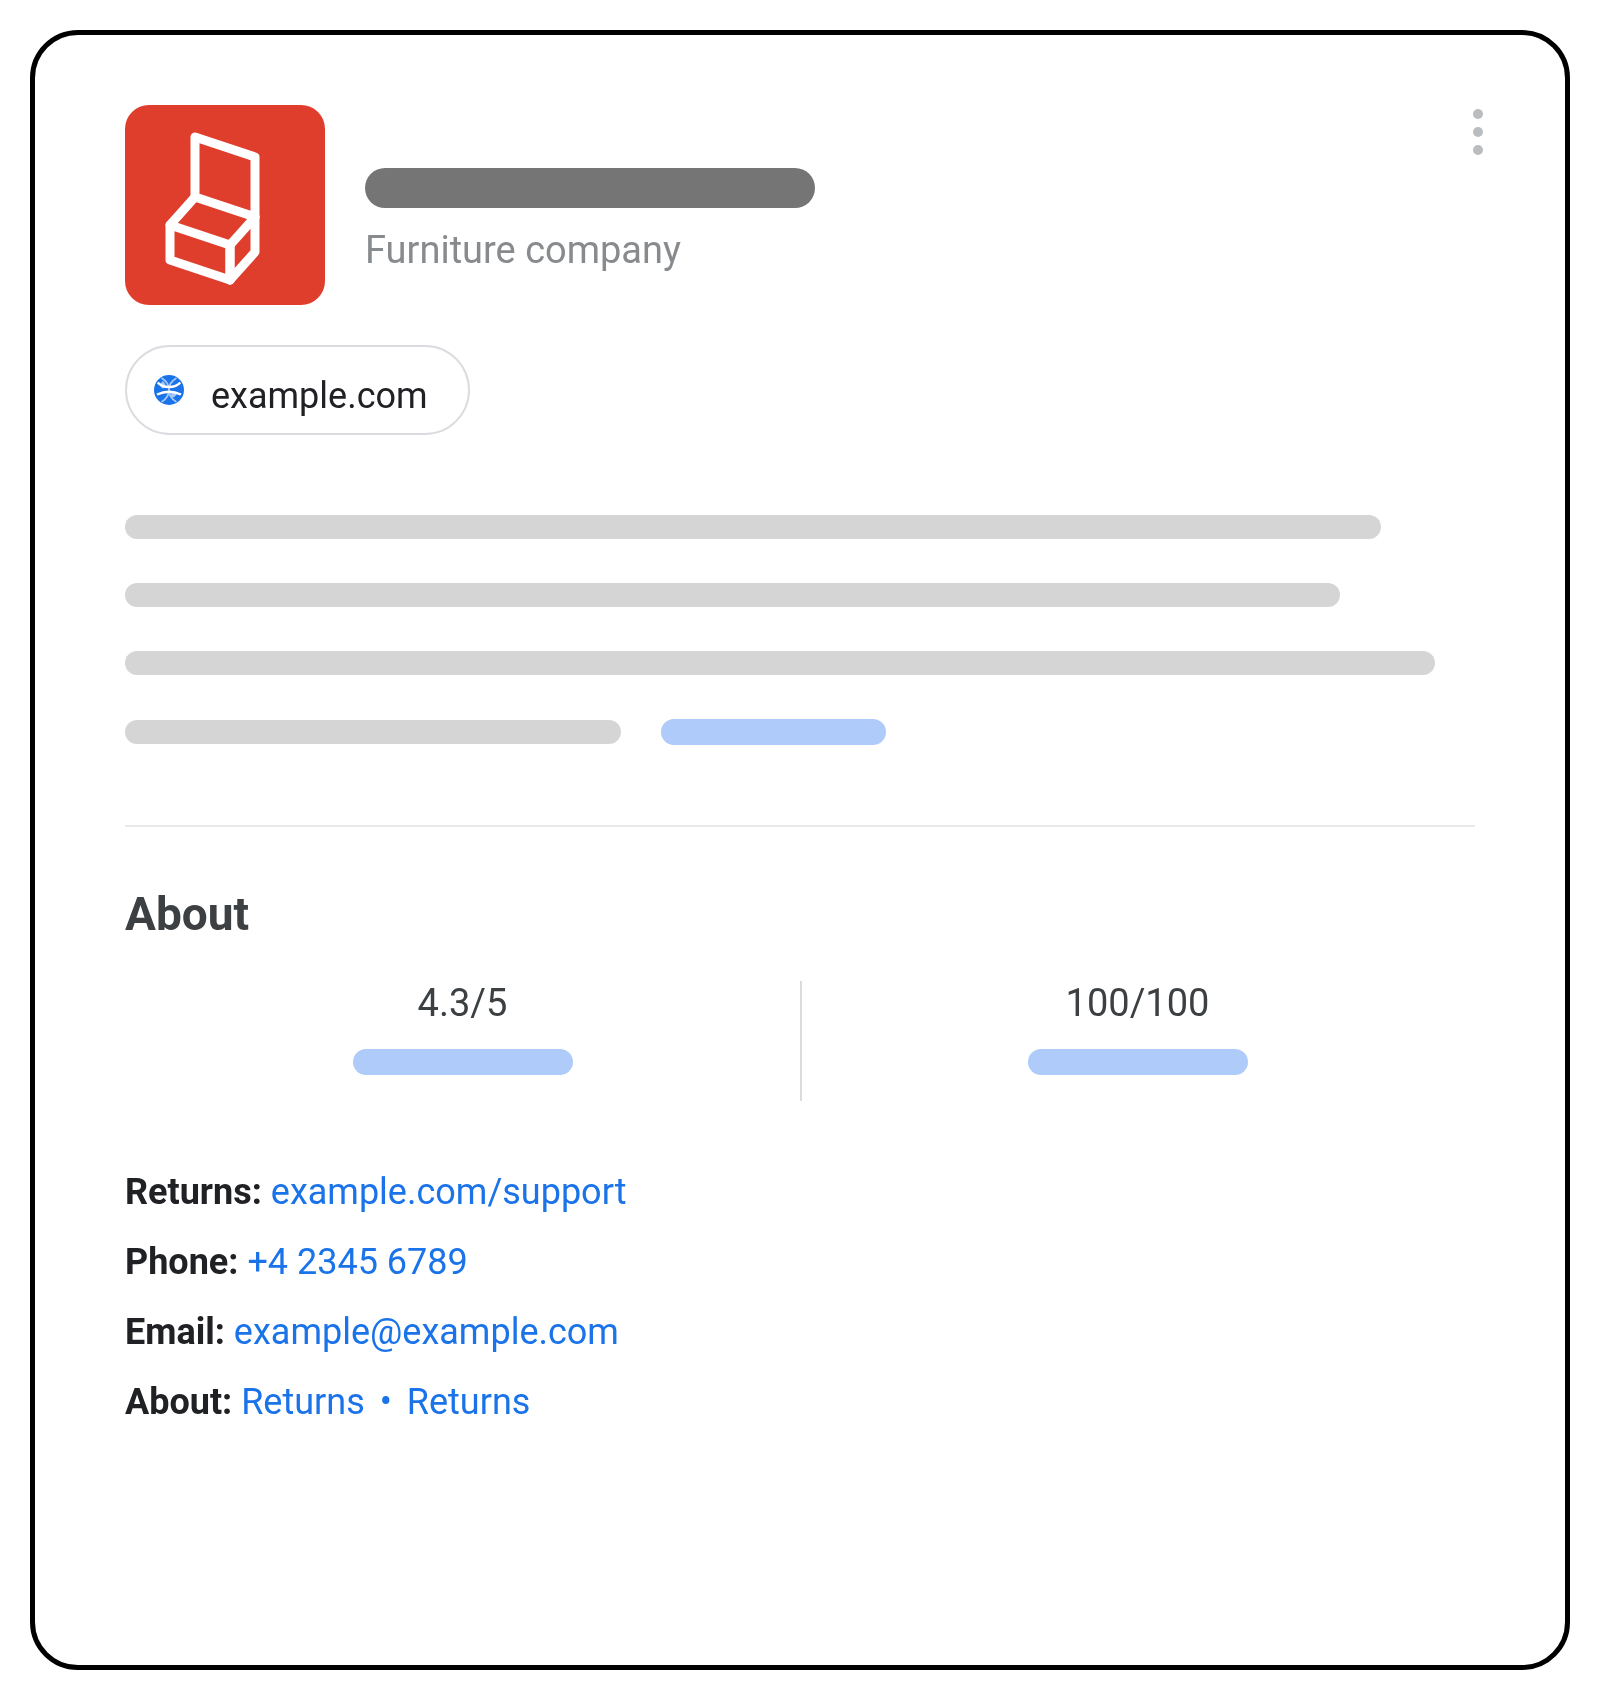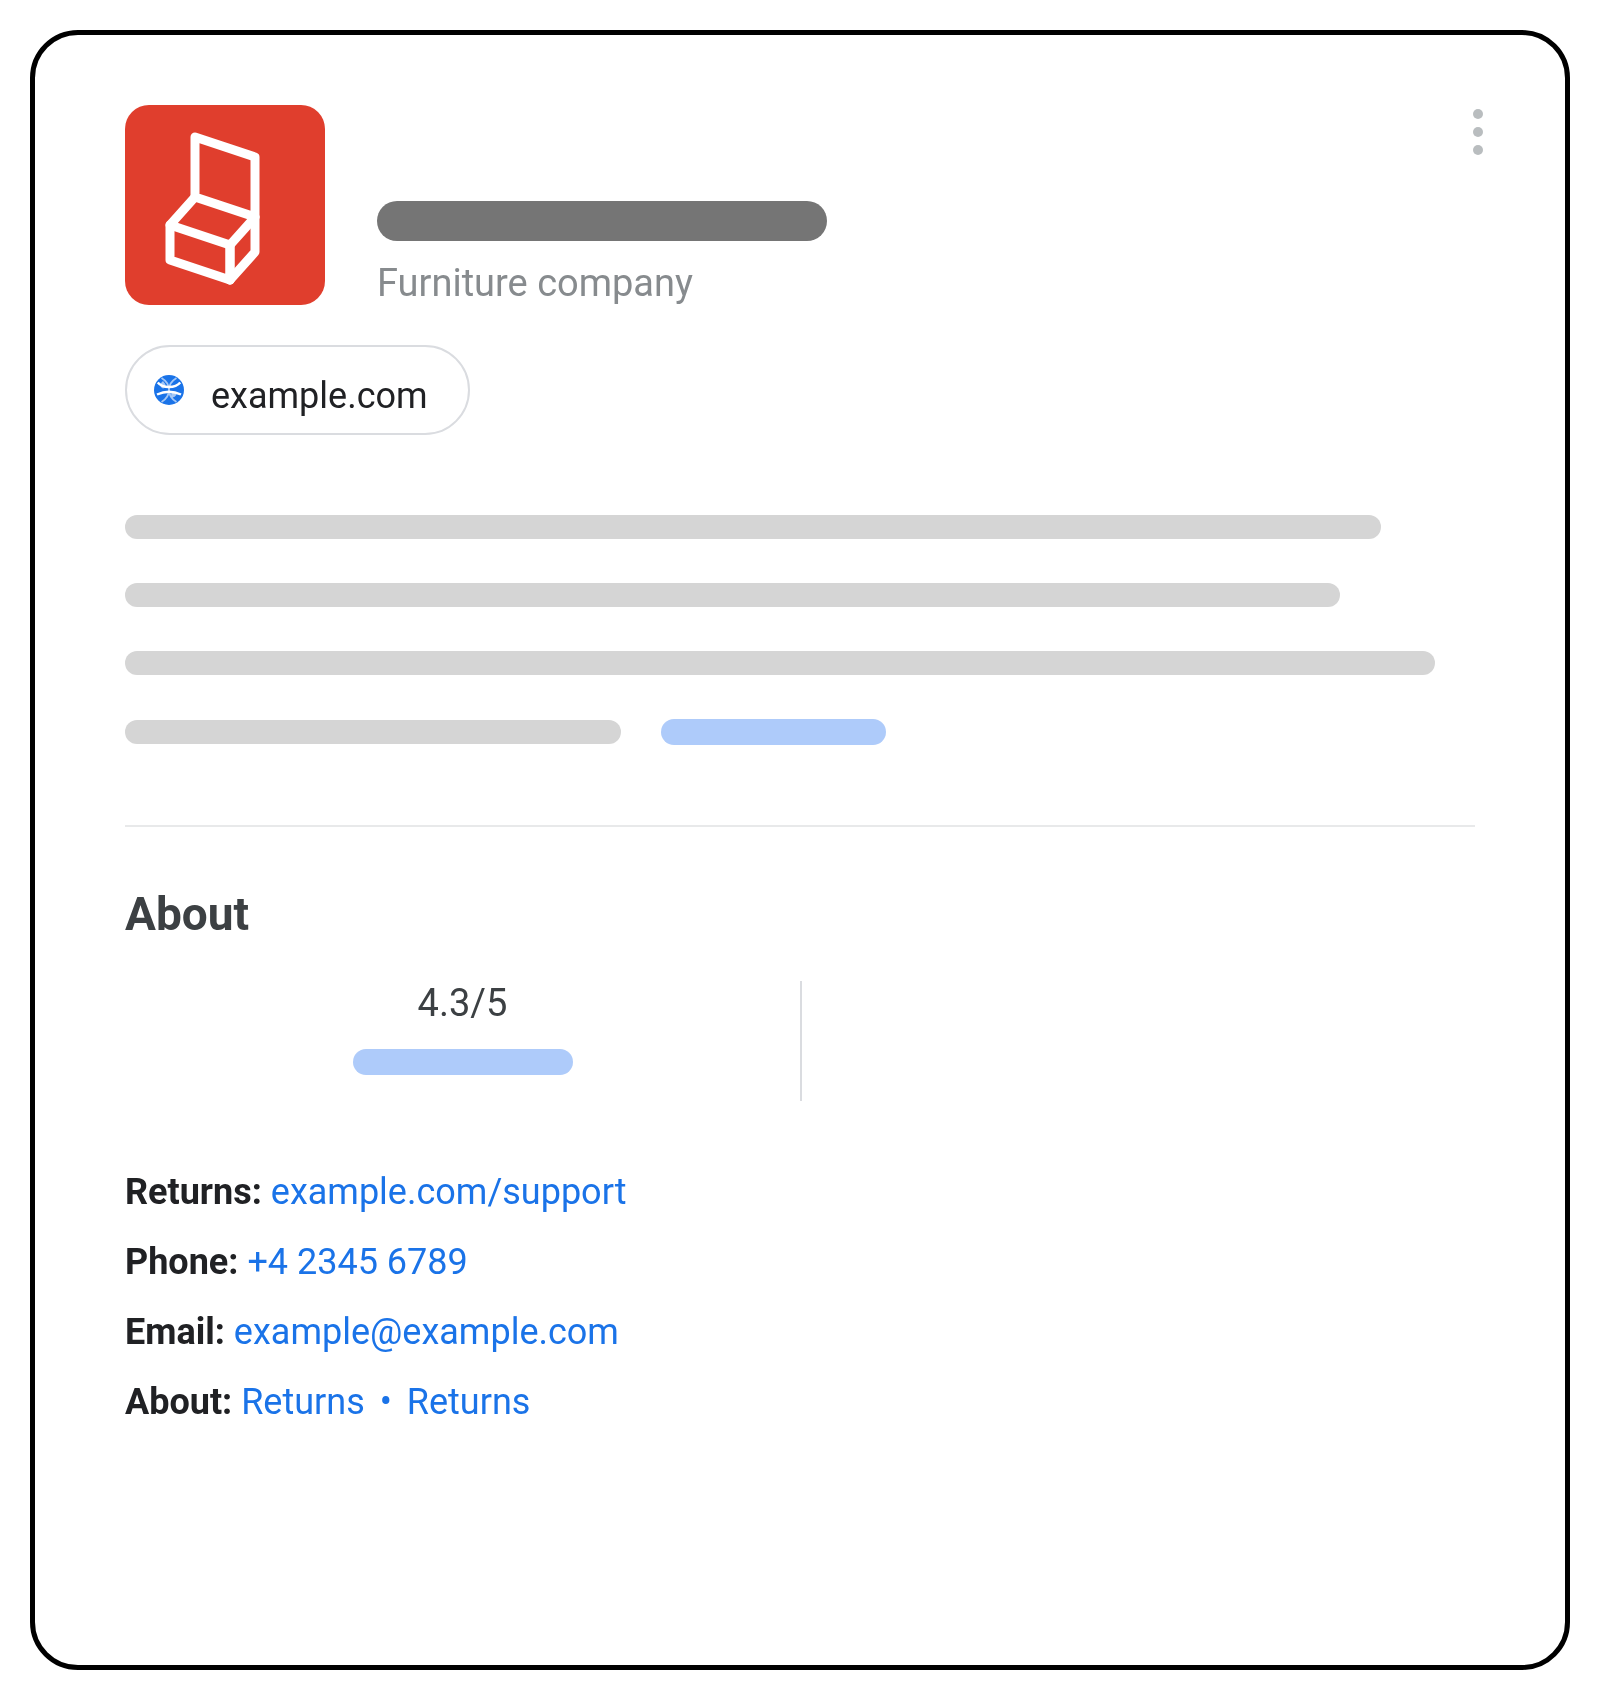--- a/index.html
+++ b/index.html
@@ -18,22 +18,22 @@
       width: 100%;
       height: 100%;
       border: 5px solid #000000;
       border-radius: 48px;
       padding: 70px 90px 50px 90px;
       background: #ffffff;
       position: relative;
     }
     .header-row {
       display: flex;
-      align-items: flex-end;
-      gap: 52px;
+      align-items: center;
+      gap: 40px;
       position: relative;
     }
     .logo-box {
       width: 200px;
       height: 200px;
       background: #e03e2d;
       border-radius: 24px;
       flex-shrink: 0;
       display: flex;
       align-items: center;
@@ -232,20 +232,24 @@
   <hr class="divider">
 
   <div class="about-heading">About</div>
 
   <div class="score-row">
     <div class="score-col">
       <div class="score-text">4.3/5</div>
       <div class="score-bar"></div>
     </div>
     <div class="vline"></div>
+    <div class="score-col">
+      <div class="score-text">100/100</div>
+      <div class="score-bar"></div>
+    </div>
   </div>
 
   <div class="contact-block">
     <div class="contact-row">
       <span class="label">Returns:</span>
       <span> </span>
       <span class="link">example.com/support</span>
     </div>
     <div class="contact-row">
       <span class="label">Phone:</span>

